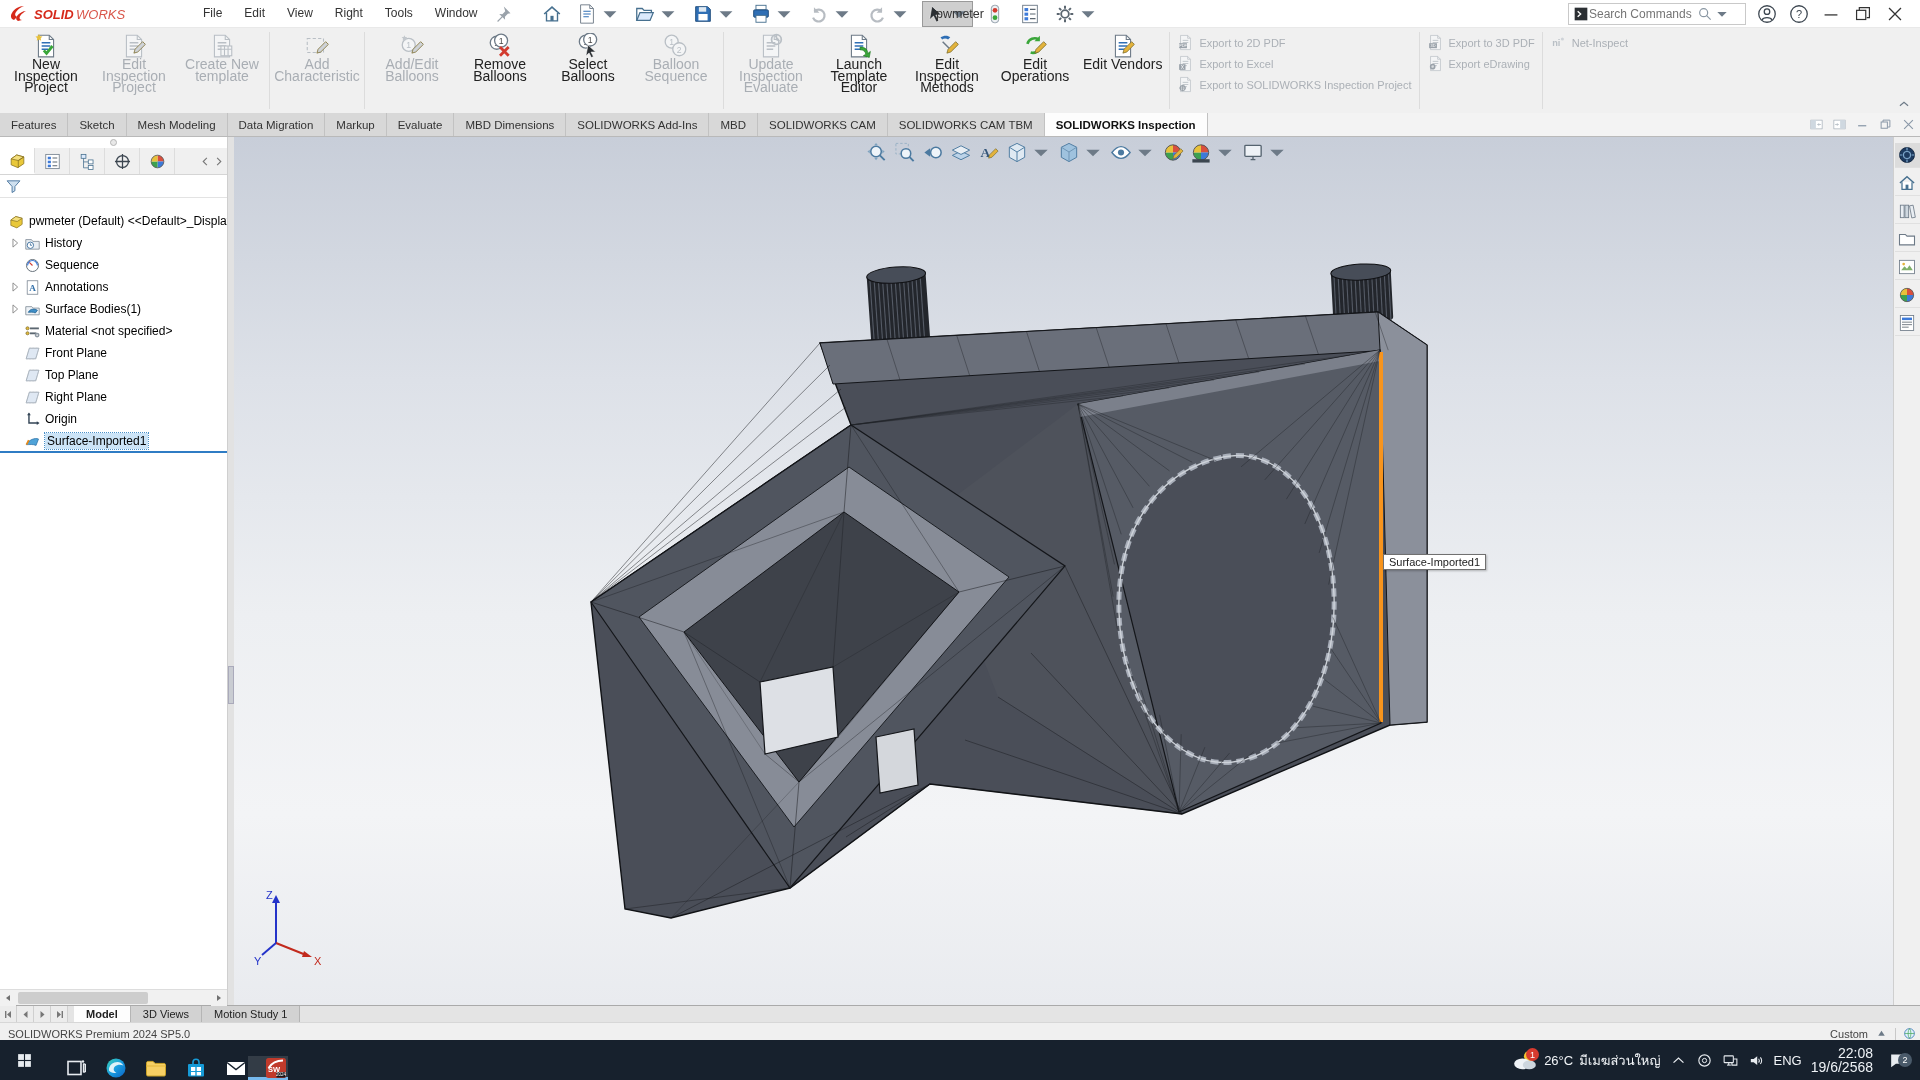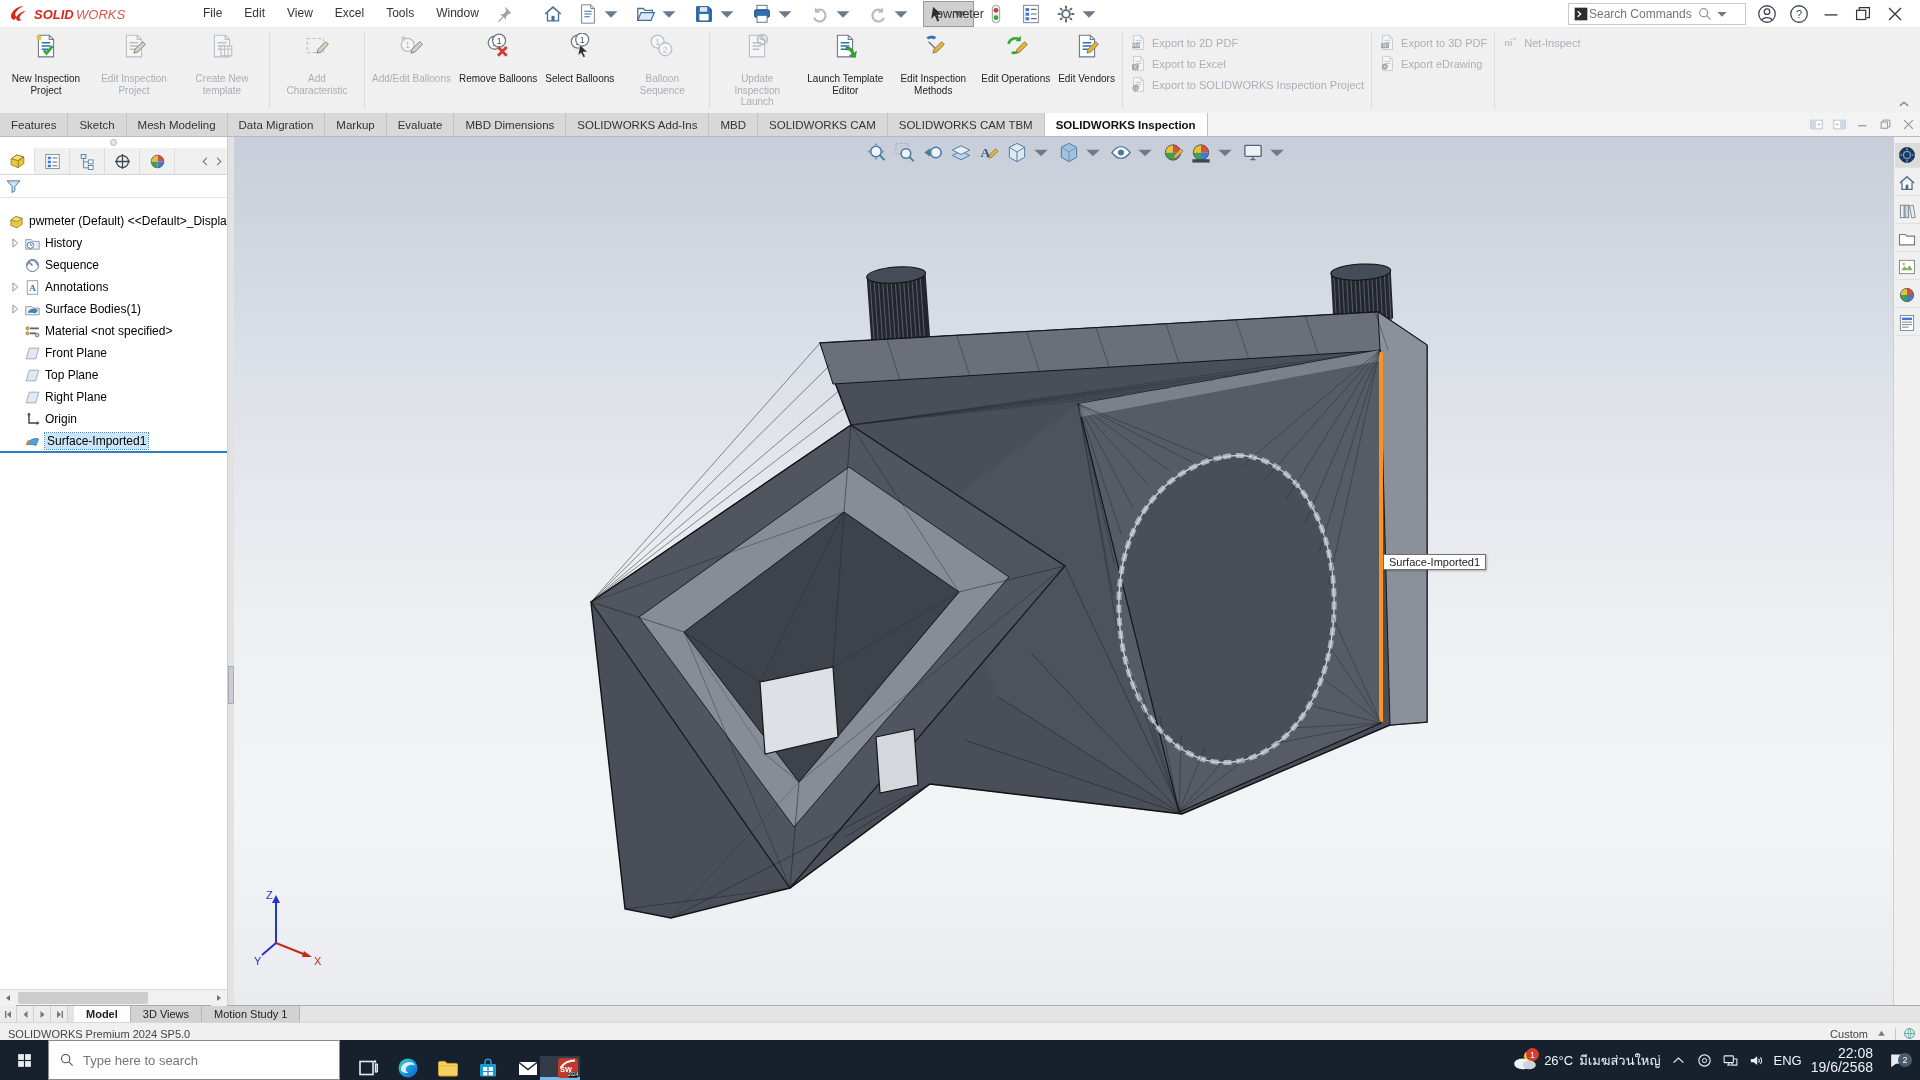--- a/index.html
+++ b/index.html
@@ -24,21 +24,21 @@
   #cmd-search input { border:none; outline:none; font-size:12px; width:108px; color:#444; font-family:"Liberation Sans",sans-serif; }
   #cmd-search .ic { width:16px; height:16px; }
   .winbtn { width:22px; height:22px; }
 
   
   #ribbon { height:85px; background:#f0f0f0; display:flex; align-items:stretch; position:relative; }
   .rgroup { display:flex; align-items:flex-start; padding:2px 2px 0 2px; }
   .rsep { width:1px; background:#dcdcdc; margin:4px 1px; }
   .rbtn { display:flex; flex-direction:column; align-items:center; padding:3px 4px 0 4px; min-width:44px; max-width:88px; cursor:default; }
   .rbtn .ic { width:26px; height:26px; }
-  .rbtn .lbl { font-size:10px; line-height:11.5px; text-align:center; color:#222; margin-top:14px; }
+  .rbtn .lbl { font-size:14px; line-height:11.5px; text-align:center; color:#222; margin-top:0; }
   .rbtn.disabled .lbl { color:#a9aeb4; }
   .rstack { display:flex; flex-direction:column; align-items:flex-start; padding:4px 6px 0 6px; }
   .srow { display:flex; align-items:center; height:21px; gap:5px; white-space:nowrap;text-align:right; }
   .srow .ic { width:17px; height:17px; }
   .srow .lbl { font-size:11px; color:#abb0b6; }
   #ribbon-collapse { position:absolute; right:8px; bottom:2px; width:16px; height:14px; }
 
   
   #tabrow { height:24px; background:#f3f3f3; display:flex; align-items:stretch; border-bottom:1px solid #b9b9b9; position:relative; }
   .ctab { font-size:11.5px; color:#333; background:#d8d8d8; border-right:1px solid #c2c2c2; display:flex; align-items:center; padding:0 11px; cursor:default; }
@@ -134,21 +134,21 @@
       <path d="M6 16c-3-1-4-4-2-7C6 5 11 2 16 2c-3 1-6 3-8 6-1.5 2.3-1 4 1 5z" fill="#d6291a"></path>
       <path d="M10 17c-2-1-2.5-3-1-5 2-3 6-5 9-5-2 1-4 2.5-5.5 4.5C11 13.5 11.3 15.6 14 16z" fill="#d6291a"></path>
       <text x="26" y="15" font-size="13" font-weight="bold" font-style="italic" fill="#d6291a" font-family="Liberation Sans,sans-serif">SOLID</text>
       <text x="68" y="15" font-size="13" font-style="italic" fill="#d9564a" font-family="Liberation Sans,sans-serif">WORKS</text>
     </svg>
   </div>
   <div id="menubar">
       <div class="menu-item">File</div>
       <div class="menu-item">Edit</div>
       <div class="menu-item">View</div>
-      <div class="menu-item">Excel</div>
+      <div class="menu-item">Right</div>
       <div class="menu-item">Tools</div>
       <div class="menu-item">Window</div>
     </div>
   <span id="pin" class="ic">
       <svg viewBox="0 0 24 24" width="100%" height="100%">
         <path d="M13 3l8 8-3.2.8-3.5 3.5.2 3.7-3-3-5.5 5.5-1-1L10.5 15l-3-3 3.7.2L14.7 8.7z" fill="#9aa2aa"></path>
       </svg>
     </span>
   <div id="quicktools">
       <div class="qt">
@@ -445,21 +445,21 @@
       <div class="rbtn disabled">
         <span class="ic">
           <svg viewBox="0 0 24 24" width="100%" height="100%">
             <path d="M5 2h10l4 4v16H5z" fill="#f4f5f6" stroke="#b9bfc5"></path>
             <path d="M15 2v4h4" fill="none" stroke="#b9bfc5"></path>
             <path d="M8 9h8M8 12h8M8 15h6" stroke="#b9bfc5" stroke-width="1.2"></path>
             <circle cx="17" cy="6" r="4.5" fill="none" stroke="#b9bfc5" stroke-width="1.6"></circle>
             <path d="M17 1.5v4.5l3 1.5" fill="none" stroke="#b9bfc5" stroke-width="1.3"></path>
           </svg>
         </span>
-        <div class="lbl">Update Inspection Launch</div>
+        <div class="lbl">Update Inspection Evaluate</div>
       </div>
       <div class="rbtn">
         <span class="ic">
           <svg viewBox="0 0 24 24" width="100%" height="100%">
             <path d="M5 2h10l4 4v16H5z" fill="#ffffff" stroke="#6d7a87"></path>
             <path d="M15 2v4h4" fill="none" stroke="#6d7a87"></path>
             <path d="M8 9h8M8 12h8M8 15h6" stroke="#2f6fb5" stroke-width="1.2"></path>
             <path d="M13 13c5 0 7 2.5 7 6l2.5-2-1 5.5-5.5-1.5 2.3-1.4c-.6-2.8-2.3-4.1-5.3-4.1z" fill="#3aa63a" stroke="#1f7a1f" stroke-width=".6"></path>
           </svg>
         </span>
@@ -1255,29 +1255,20 @@
   <div id="tb-start">
       <span class="ic">
         <svg viewBox="0 0 24 24" width="100%" height="100%">
           <rect x="3" y="3" width="8.2" height="8.2" fill="#e8ecf0"></rect>
           <rect x="12.8" y="3" width="8.2" height="8.2" fill="#e8ecf0"></rect>
           <rect x="3" y="12.8" width="8.2" height="8.2" fill="#e8ecf0"></rect>
           <rect x="12.8" y="12.8" width="8.2" height="8.2" fill="#e8ecf0"></rect>
         </svg>
       </span>
     </div>
-  <div id="tb-searchbox">
-    <span class="ic">
-        <svg viewBox="0 0 24 24" width="100%" height="100%">
-          <circle cx="10" cy="10" r="6.2" fill="none" stroke="#555" stroke-width="1.7"></circle>
-          <path d="M14.8 14.8L20.5 20.5" stroke="#555" stroke-width="1.7"></path>
-        </svg>
-      </span>
-    <input placeholder="Type here to search" style="">
-  </div>
   <div id="tb-apps" style="display:flex">
       <div class="tb-app">
         <span class="ic">
           <svg viewBox="0 0 24 24" width="100%" height="100%">
             <rect x="4" y="5.5" width="13" height="13" fill="none" stroke="#e8ecf0" stroke-width="1.6"></rect>
             <path d="M19.5 7.5v9M19.5 7.5l1.8 1v7l-1.8 1" fill="none" stroke="#e8ecf0" stroke-width="1.4"></path>
             <circle cx="19" cy="5.5" r="1.2" fill="#e8ecf0"></circle>
           </svg>
         </span>
       </div>

